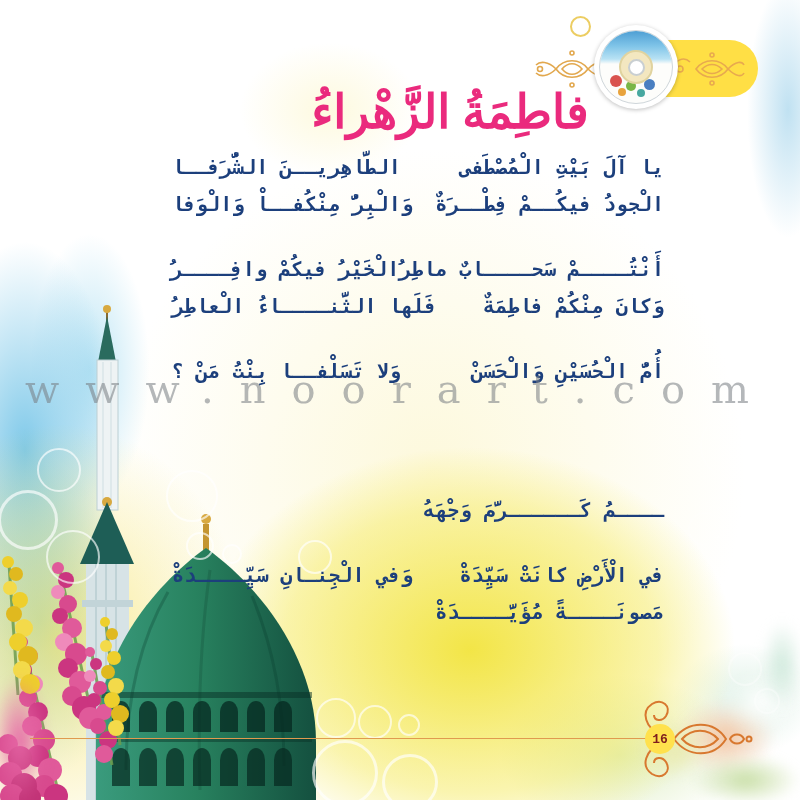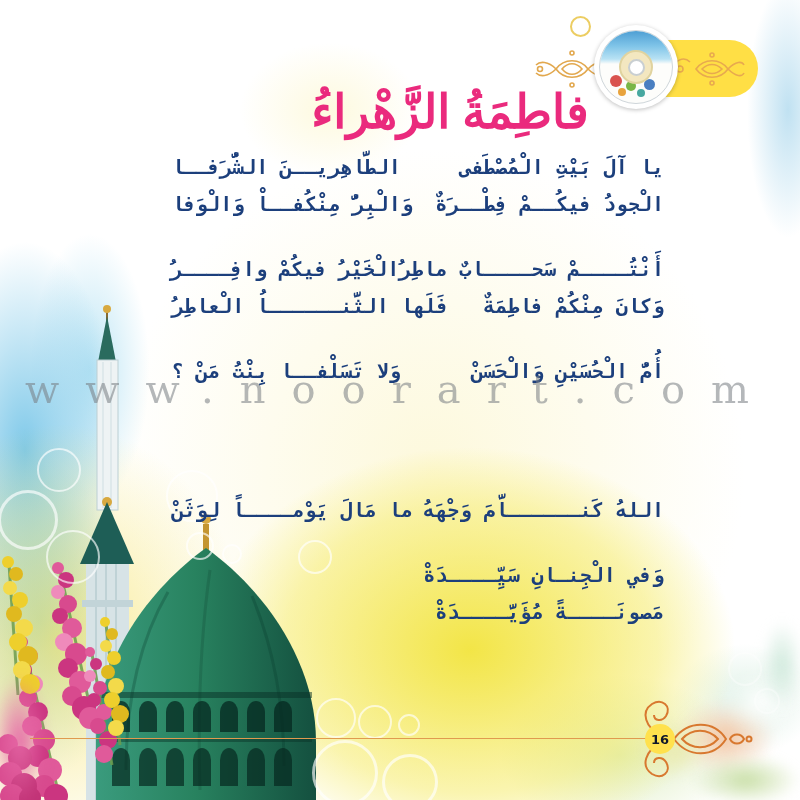--- a/index.html
+++ b/index.html
@@ -53,21 +53,21 @@
   .poem{position:absolute;left:172px;top:150px;width:492px;z-index:5;direction:rtl;
         color:#1c3f7c;font-weight:bold;font-size:20px;}
   .stanza{margin-bottom:28px;}
   .verse{display:flex;justify-content:space-between;align-items:center;height:37px;line-height:37px;}
   .hemi{white-space:nowrap;font-family:Liberation Mono, monospace;}
 
   
   .rule{position:absolute;left:30px;top:738px;width:618px;height:1px;background:#e09a4f;z-index:4;}
   .badge{position:absolute;left:645px;top:724px;width:30px;height:30px;border-radius:50%;
          background:#ffe14d;z-index:6;display:flex;align-items:center;justify-content:center;
-         font-size:13px;font-weight:bold;color:#0f172a;}
+         font-size:13px;font-weight:bold;color:#7f1d1d;font-family:Liberation Mono, monospace;}
   .svg-abs{position:absolute;z-index:5;}
 </style>
 </head>
 <body>
 
 <div class="page">
 
   <div class="bg-art"></div>
 
   <svg class="svg-abs" style="left:0;top:300px;z-index:1;" width="360" height="500" viewBox="0 0 360 500">
@@ -284,41 +284,41 @@
         <span class="hemi">وَالْبِرُّ مِنْكُفــاْ وَالْوَفا</span>
       </div>
     </div>
     <div class="stanza">
       <div class="verse">
         <span class="hemi">أَنْتُــــمْ سَحــــابٌ ماطِرُ</span>
         <span class="hemi">الْخَيْرُ فيكُمْ وافِــــرُ</span>
       </div>
       <div class="verse">
         <span class="hemi">وَكانَ مِنْكُمْ فاطِمَةٌ</span>
-        <span class="hemi">فَلَها الثَّنــــــاُ الْعاطِرُ</span>
+        <span class="hemi">فَلَها الثَّنــــاءُ الْعاطِرُ</span>
       </div>
     </div>
     <div class="stanza">
       <div class="verse">
         <span class="hemi">أُمُّ الْحُسَيْنِ وَالْحَسَنْ</span>
         <span class="hemi">وَلا تَسَلْفــا بِنْتُ مَنْ ؟</span>
       </div>
       <div class="verse">
       </div>
     </div>
     <div class="stanza">
       <div class="verse">
       </div>
       <div class="verse">
-        <span class="hemi">اللهُ كَنــــــاَّمَ وَجْهَهُ</span>
-        <span class="hemi">ما مَالَ يَوْمــــاً لِوَثَنْ</span>
-      </div>
-    </div>
-    <div class="stanza">
-      <div class="verse">
+        <span class="hemi">ــــمُ كَــــــرَّمَ وَجْهَهُ</span>
+      </div>
+    </div>
+    <div class="stanza">
+      <div class="verse">
+        <span class="hemi">في الْأَرْضِ كانَتْ سَيِّدَةْ</span>
         <span class="hemi">وَفي الْجِنـانِ سَيِّــــدَةْ</span>
       </div>
       <div class="verse">
         <span class="hemi">مَصونَــــةً مُؤَيَّــــدَةْ</span>
       </div>
     </div>
   </div>
 
   <div class="watermark">www.noorart.com</div>
 

